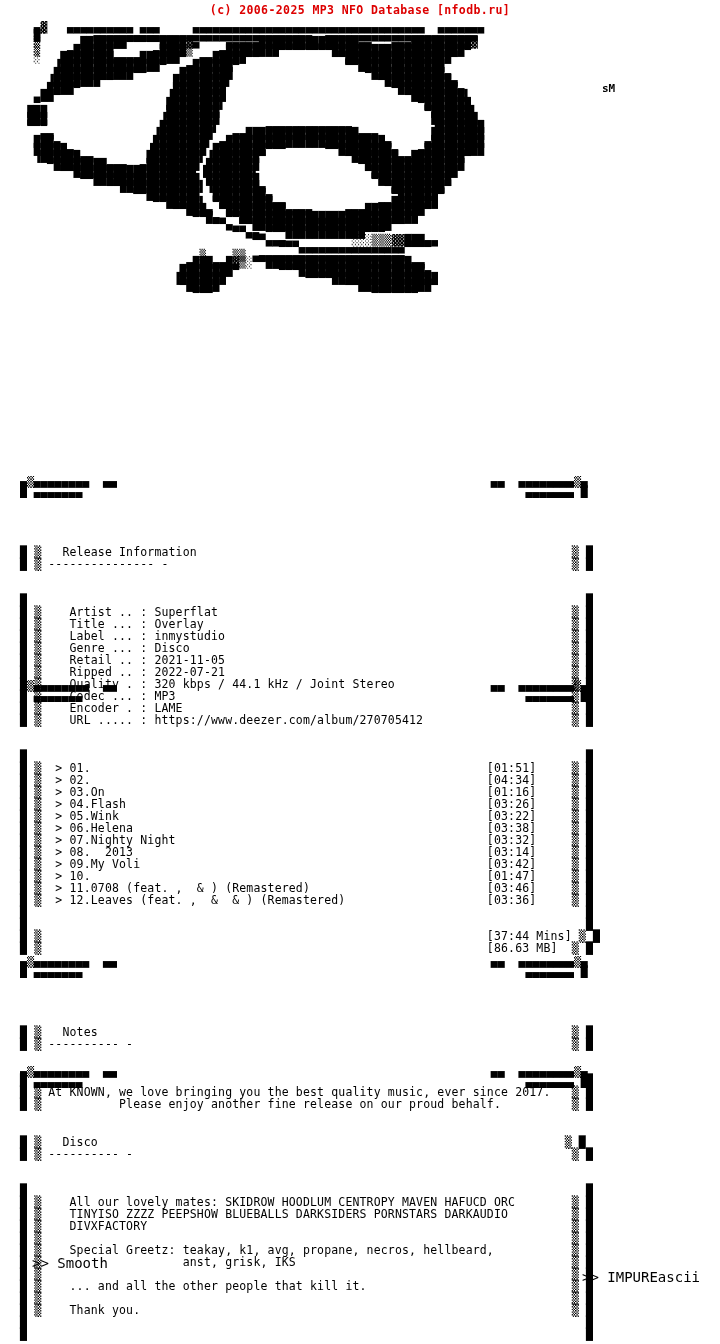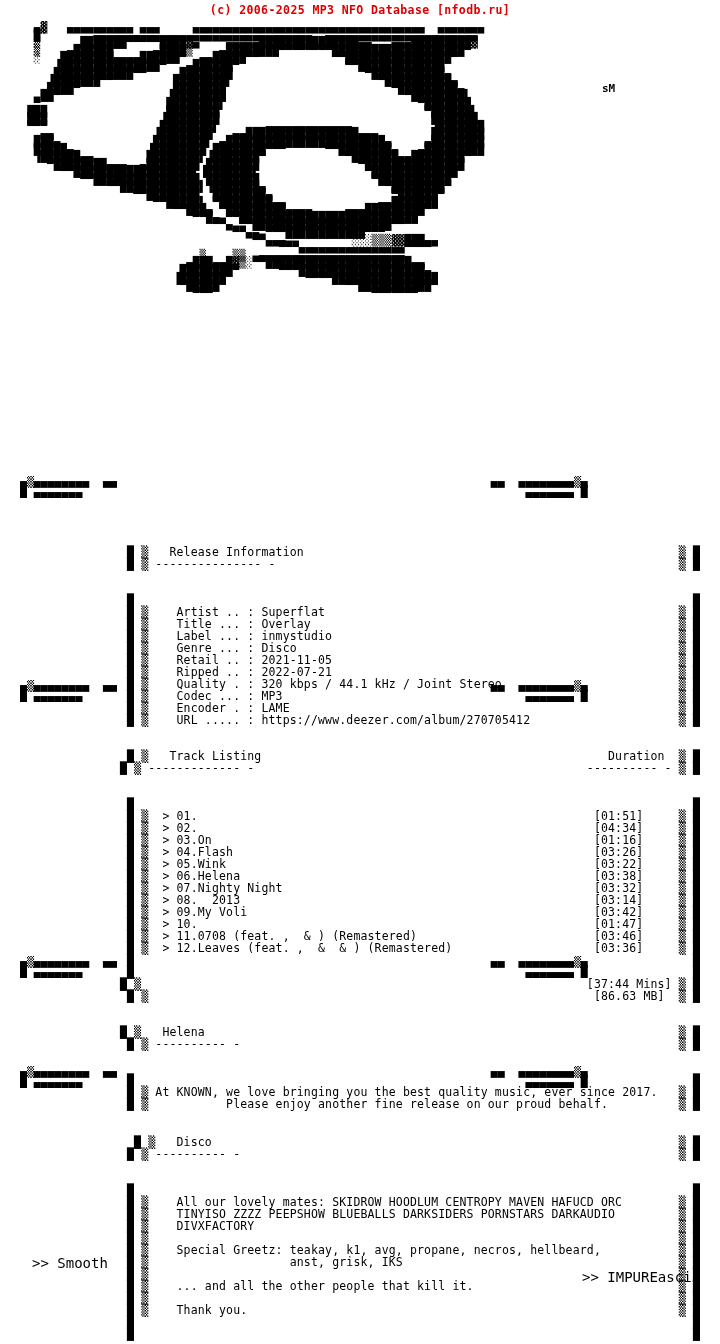--- a/index.html
+++ b/index.html
@@ -62,21 +62,20 @@
     letter-spacing:0px;
     height:22px;
     overflow:hidden;
   }
   .body{
     white-space:pre;
     font-size:11.5px;
     line-height:12px;
     letter-spacing:0.15px;
     position:relative;
-    text-align:right;
   }
   .footer{
     position:absolute;
     left:20px;right:20px;
     bottom:18px;
     font-size:14px;
     line-height:14px;
     white-space:pre;
     margin-left:12px;
   }
@@ -149,22 +148,20 @@
 █ ▒    URL ..... : https://www.deezer.com/album/270705412                     ▒ █</div>
       </div>
     </div>
   </div>
 
   <div class="sec" style="top:656px;">
     <div class="box">
       <div class="frametop" id="f2">▄▒▄▄▄▄▄▄▄▄  ▄▄                                                      ▄▄  ▄▄▄▄▄▄▄▄▒▄
 █ ▄▄▄▄▄▄▄                                                                ▄▄▄▄▄▄▄ █</div>
       <div class="body">
-        <div id="t2">█ ▒   Track Listing                                                 Duration  ▒ █
-█ ▒ ------------- -                                               ---------- - ▒ █</div>
         <div id="b2">█                                                                               █
 █ ▒  &gt; 01.                                                        [01:51]     ▒ █
 █ ▒  &gt; 02.                                                        [04:34]     ▒ █
 █ ▒  &gt; 03.On                                                      [01:16]     ▒ █
 █ ▒  &gt; 04.Flash                                                   [03:26]     ▒ █
 █ ▒  &gt; 05.Wink                                                    [03:22]     ▒ █
 █ ▒  &gt; 06.Helena                                                  [03:38]     ▒ █
 █ ▒  &gt; 07.Nighty Night                                            [03:32]     ▒ █
 █ ▒  &gt; 08.  2013                                                  [03:14]     ▒ █
 █ ▒  &gt; 09.My Voli                                                 [03:42]     ▒ █
@@ -177,21 +174,21 @@
 █ ▒                                                               [86.63 MB]  ▒ █</div>
       </div>
     </div>
   </div>
 
   <div class="sec" style="top:932px;">
     <div class="box">
       <div class="frametop" id="f3">▄▒▄▄▄▄▄▄▄▄  ▄▄                                                      ▄▄  ▄▄▄▄▄▄▄▄▒▄
 █ ▄▄▄▄▄▄▄                                                                ▄▄▄▄▄▄▄ █</div>
       <div class="body">
-        <div id="t3">█ ▒   Helena                                                                   ▒ █
+        <div id="t3">█ ▒   Notes                                                                   ▒ █
 █ ▒ ---------- -                                                              ▒ █</div>
         <div id="b3">█                                                                               █
 █ ▒ At KNOWN, we love bringing you the best quality music, ever since 2017.   ▒ █
 █ ▒           Please enjoy another fine release on our proud behalf.          ▒ █</div>
       </div>
     </div>
   </div>
 
   <div class="sec" style="top:1042px;">
     <div class="box">

